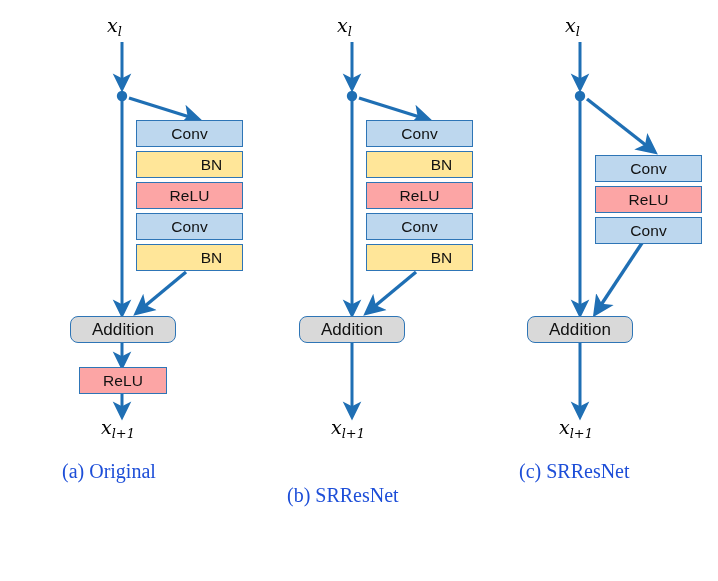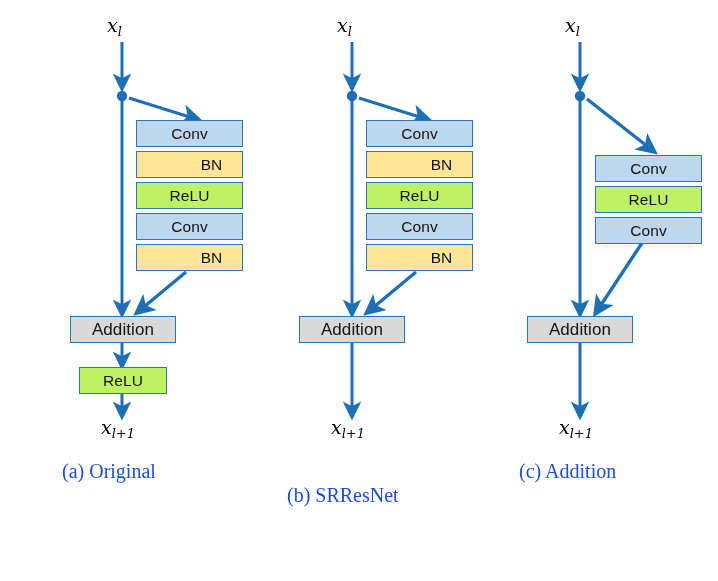--- a/index.html
+++ b/index.html
@@ -20,22 +20,22 @@
     border:1.6px solid #2E75B6;
     display:flex;align-items:center;justify-content:center;
     font-family:"Liberation Sans", sans-serif;
     font-size:15.5px;
     color:#111111;
     letter-spacing:0.1px;
     line-height:1;
   }
   .fill-blue  {background:#BDD7EE;}
   .fill-yellow{background:#FFE699;padding-left:44px;}
-  .fill-green {background:#bef264;}
-  .fill-grey  {background:#D9D9D9;}
+  .fill-green {background:#fca5a5;}
+  .fill-grey  {background:#D9D9D9;border-radius:8px;}
 
   .block.addition{font-size:17px;}
 
   
   .mathlab{
     position:absolute;
     font-family:"DejaVu Serif", serif;
     font-style:italic;
     font-size:19px;
     color:#000;
@@ -149,17 +149,17 @@
     <div class="mathlab" style="left:565px;top:16px;"><span>x</span><sub>l</sub></div>
 
     <div class="block fill-blue" style="left:595px;top:155px;width:107px;height:27px;">Conv</div>
     <div class="block fill-green" style="left:595px;top:186px;width:107px;height:27px;">ReLU</div>
     <div class="block fill-blue" style="left:595px;top:217px;width:107px;height:27px;">Conv</div>
 
     <div class="block fill-grey addition" style="left:527px;top:316px;width:106px;height:27px;">Addition</div>
 
     <div class="mathlab" style="left:559px;top:418px;"><span>x</span><sub>l+1</sub></div>
 
-    <div class="subcap" style="left:519px;top:461px;">(c) Addition</div>
+    <div class="subcap" style="left:519px;top:461px;">(c) SRResNet</div>
   </div>
 
 
 </div>
 
 </body></html>

